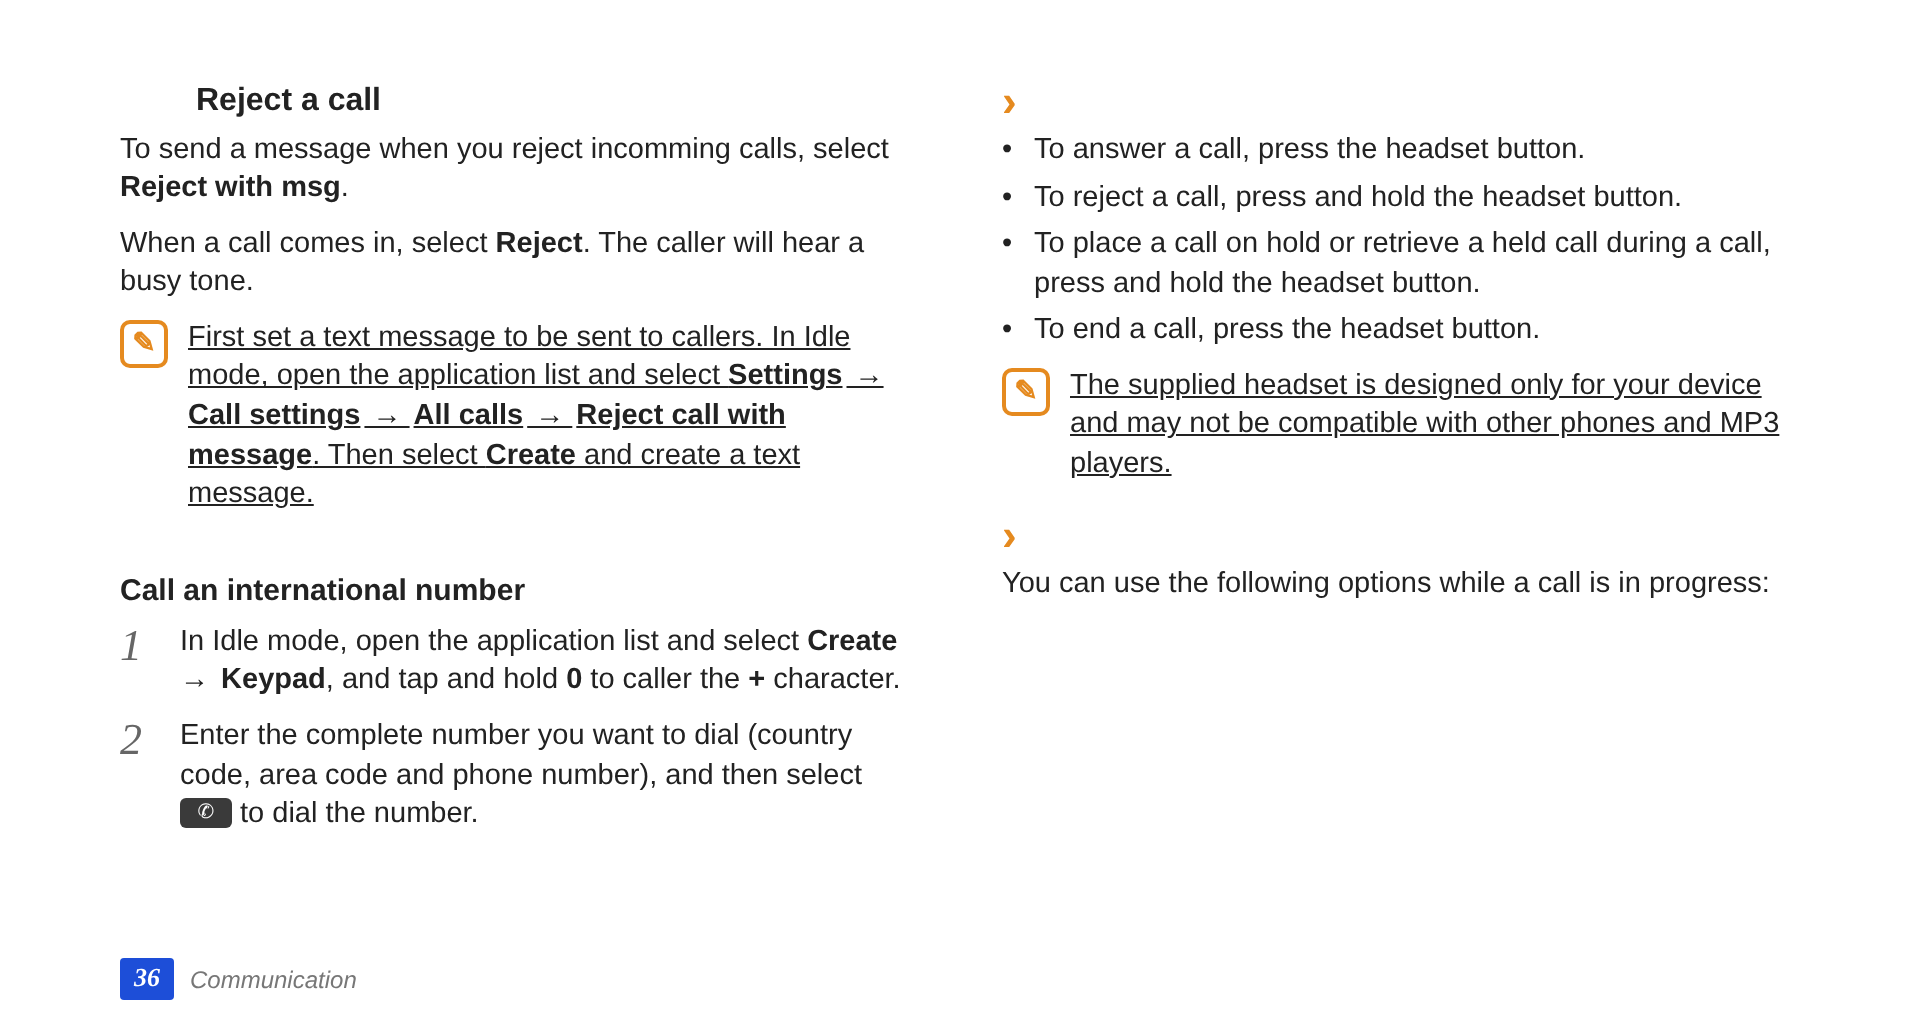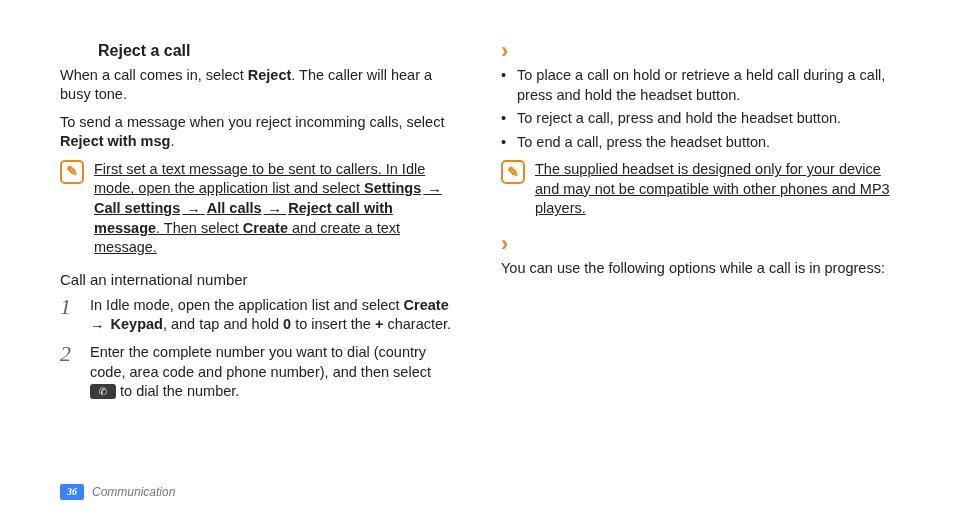--- a/index.html
+++ b/index.html
@@ -16,21 +16,21 @@
   }
   .columns {
     display: flex;
     gap: 48px;
   }
   .col {
     flex: 1;
     min-width: 0;
   }
   .h-reject { font-weight: 700; font-size: 16px; margin-bottom: 4px; margin-left: 38px; }
-  .h-intl   { font-weight: 400; font-size: 15px; margin: 12px 0 6px; }
+  .h-intl   { font-weight: 700; font-size: 15px; margin: 28px 0 6px; }
   .h-chev   { font-weight: 700; font-size: 19px; display: flex; align-items: center; gap: 8px; margin-bottom: 4px; }
   .chev {
     color: #e58a1f;
     font-weight: 900;
     font-size: 22px;
     line-height: 1;
   }
   p { margin-bottom: 8px; }
   .bold { font-weight: 700; }
   .note {
@@ -79,62 +79,62 @@
     left: 60px;
     bottom: 18px;
     display: flex;
     align-items: center;
     gap: 8px;
     font-size: 12px;
     color: #777;
     font-style: italic;
   }
   .page-num {
-    background: #3b82f6;
+    background: #1d4ed8;
     color: #fff;
     font-style: italic;
     font-weight: 600;
-    font-size: 10px;
+    font-size: 13px;
     padding: 1px 7px 2px;
     border-radius: 2px;
     font-family: Georgia, serif;
   }
   .arrow { padding: 0 2px; }
 </style>
 </head>
 <body>
 
 <div class="columns">
 
   <div class="col">
 
     <div class="h-reject">Reject a call</div>
 
     <p>
-      <span>When a call comes in, select </span><span class="bold">Reject</span><span>. The caller will hear a busy tone.</span>
+      <span>To send a message when you reject incomming calls, select </span><span class="bold">Reject with msg</span><span>.</span>
     </p>
 
     <p>
-      <span>To send a message when you reject incomming calls, select </span><span class="bold">Reject with msg</span><span>.</span>
+      <span>When a call comes in, select </span><span class="bold">Reject</span><span>. The caller will hear a busy tone.</span>
     </p>
 
     <div class="note">
       <div class="note-icon">✎</div>
       <div class="note-body">
         <span>First set a text message to be sent to callers. In Idle mode, open the application list and select </span><span class="bold">Settings</span><span class="arrow"> → </span><span class="bold">Call settings</span><span class="arrow"> → </span><span class="bold">All calls</span><span class="arrow"> → </span><span class="bold">Reject call with message</span><span>. Then select </span><span class="bold">Create</span><span> and create a text message.</span>
       </div>
     </div>
 
     <div class="h-intl">Call an international number</div>
 
     <ol class="steps">
       <li>
         <div class="step-num">1</div>
         <div class="step-body">
-          <span>In Idle mode, open the application list and select </span><span class="bold">Create</span><span class="arrow"> → </span><span class="bold">Keypad</span><span>, and tap and hold </span><span class="bold">0</span><span> to insert the </span><span class="bold">+</span><span> character.</span>
+          <span>In Idle mode, open the application list and select </span><span class="bold">Create</span><span class="arrow"> → </span><span class="bold">Keypad</span><span>, and tap and hold </span><span class="bold">0</span><span> to caller the </span><span class="bold">+</span><span> character.</span>
         </div>
       </li>
       <li>
         <div class="step-num">2</div>
         <div class="step-body">
           <span>Enter the complete number you want to dial (country code, area code and phone number), and then select </span><span class="phone-icon">✆</span><span> to dial the number.</span>
         </div>
       </li>
     </ol>
 
@@ -142,24 +142,27 @@
 
   <div class="col">
 
     <div class="h-chev">
       <span class="chev">›</span>
     </div>
 
 
     <ul class="bullets">
       <li>
-          <span>To place a call on hold or retrieve a held call during a call, press and hold the headset button.</span>
+          <span>To answer a call, press the headset button.</span>
         </li>
       <li>
           <span>To reject a call, press and hold the headset button.</span>
+        </li>
+      <li>
+          <span>To place a call on hold or retrieve a held call during a call, press and hold the headset button.</span>
         </li>
       <li>
           <span>To end a call, press the headset button.</span>
         </li>
     </ul>
 
     <div class="note">
       <div class="note-icon">✎</div>
       <div class="note-body">The supplied headset is designed only for your device and may not be compatible with other phones and MP3 players.</div>
     </div>

